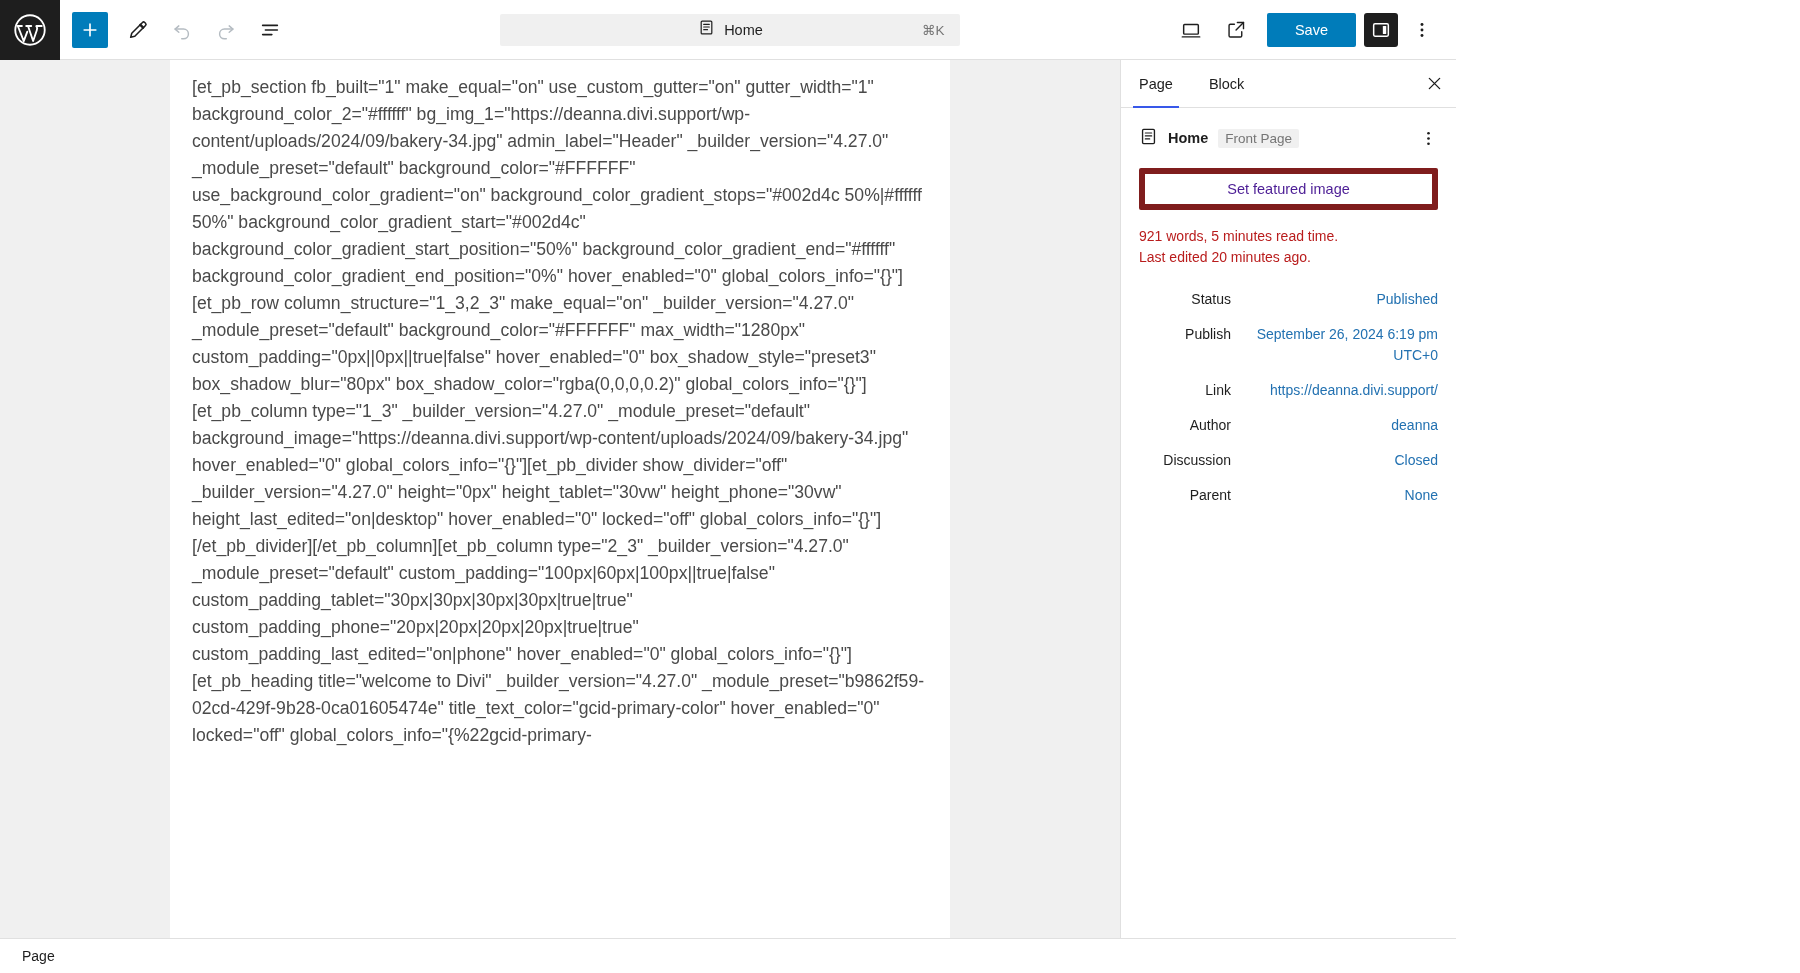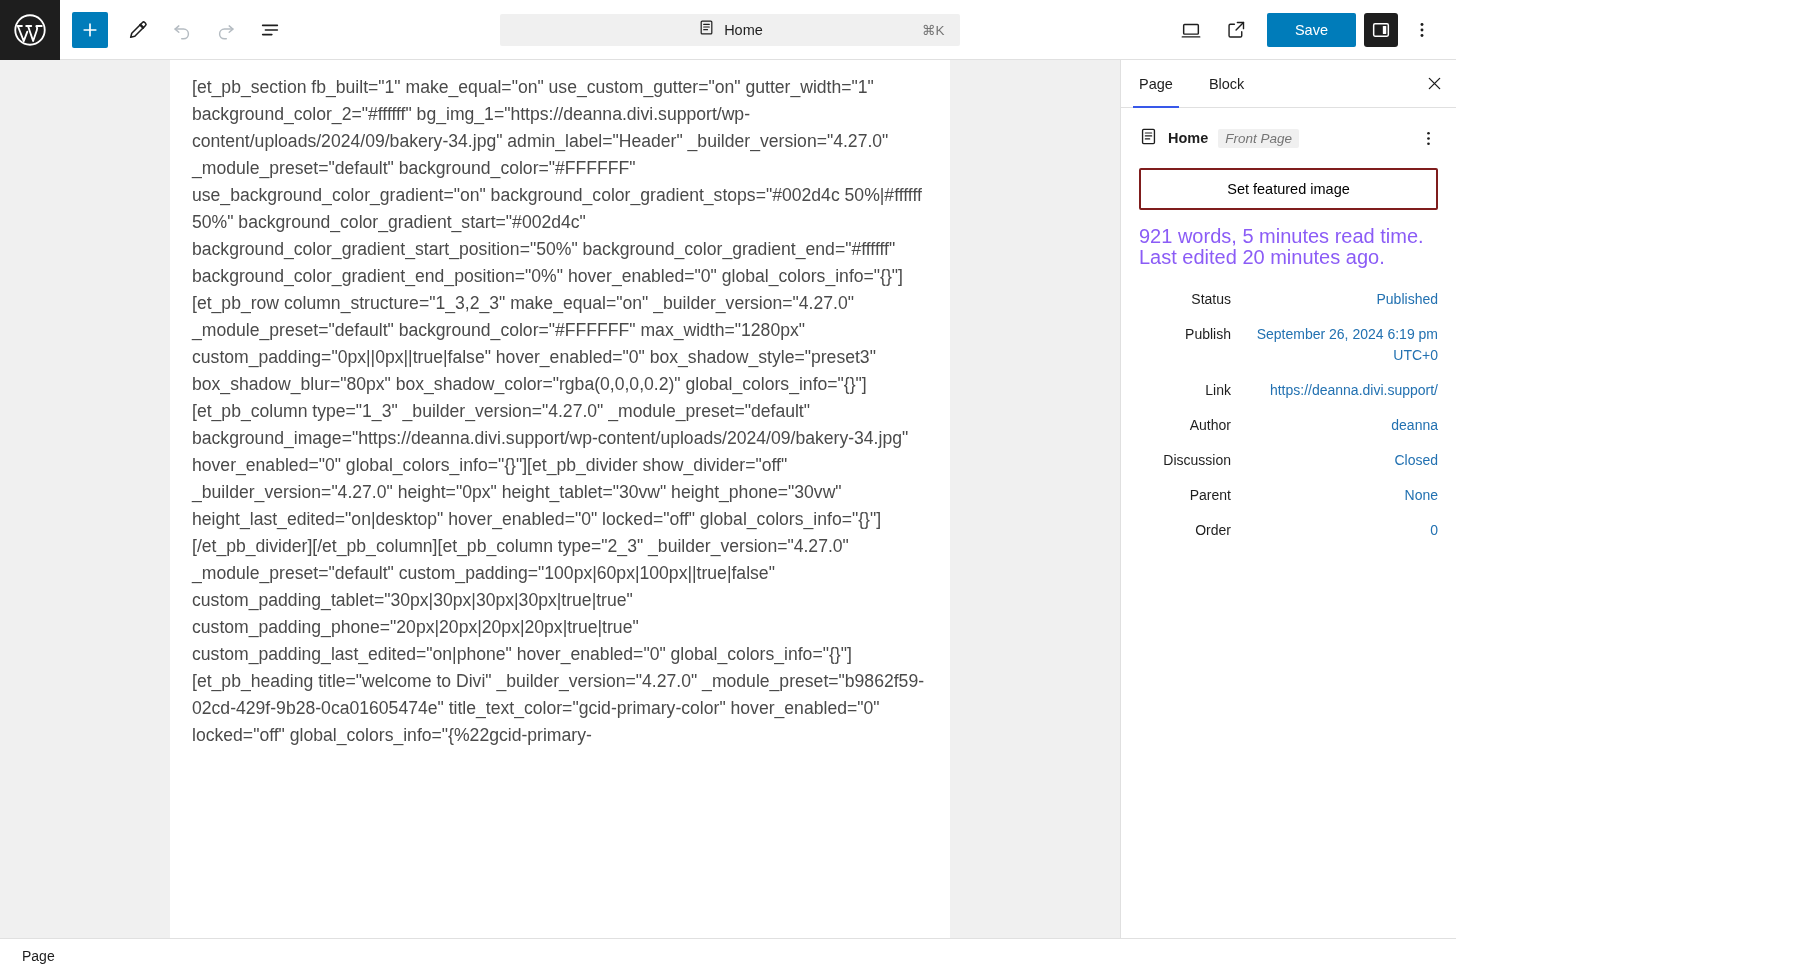--- a/index.html
+++ b/index.html
@@ -90,31 +90,31 @@
     margin-left: auto; width: 44px; display: flex; align-items: center;
     justify-content: center; cursor: pointer; color: #1e1e1e;
   }
 
   .sb-doc-row {
     display: flex; align-items: center; gap: 10px; padding: 16px 14px 10px 18px;
   }
   .sb-doc-title { font-size: 14.5px; font-weight: bold; color: #1e1e1e; }
   .sb-badge {
     font-size: 13.5px; color: #757575; background: #f0f0f0;
-    padding: 2px 7px; border-radius: 2px; font-style: italic;
+    padding: 2px 7px; border-radius: 2px;
   }
   .sb-kebab { margin-left: auto; cursor: pointer; color: #1e1e1e; display: flex; align-items: center; justify-content: center; width: 28px; height: 28px;}
 
   .sb-featured {
-    margin: 6px 18px 0 18px; height: 42px; border: 2px solid #7f1d1d; border-radius: 2px;
-    background: #fff; font-size: 14.5px; color: #000000; cursor: pointer;
+    margin: 6px 18px 0 18px; height: 42px; border: 6px solid #7f1d1d; border-radius: 2px;
+    background: #fff; font-size: 14.5px; color: #4c1d95; cursor: pointer;
     display: flex; align-items: center; justify-content: center;
     font-family: "Liberation Sans", sans-serif; width: calc(100% - 36px);
   }
-  .sb-stats { padding: 16px 18px 4px 18px; font-size: 20px; color: #8b5cf6; line-height: 21px; }
+  .sb-stats { padding: 16px 18px 4px 18px; font-size: 14px; color: #b91c1c; line-height: 21px; }
 
   .sb-meta { padding: 10px 18px 0 18px; }
   .meta-row { display: flex; align-items: flex-start; padding: 7px 0; font-size: 14px; text-align: right; }
   .meta-label { width: 92px; flex: 0 0 92px; color: #1e1e1e; line-height: 21px; }
   .meta-value { color: #2271b1; line-height: 21px; cursor: pointer; word-break: break-word; flex: 1; }
 
   
   .footer {
     height: 35px; flex: 0 0 35px; background: #fff; border-top: 1px solid #e0e0e0;
     display: flex; align-items: center; padding-left: 22px; position: relative; z-index: 20;
@@ -275,24 +275,20 @@
           <span class="meta-value">deanna</span>
         </div>
         <div class="meta-row">
           <span class="meta-label">Discussion</span>
           <span class="meta-value">Closed</span>
         </div>
         <div class="meta-row">
           <span class="meta-label">Parent</span>
           <span class="meta-value">None</span>
         </div>
-        <div class="meta-row">
-          <span class="meta-label">Order</span>
-          <span class="meta-value">0</span>
-        </div>
       </div>
 
     </div>
   </div>
 
   <div class="footer">
     <span class="footer-crumb">Page</span>
   </div>
 
 </div>

